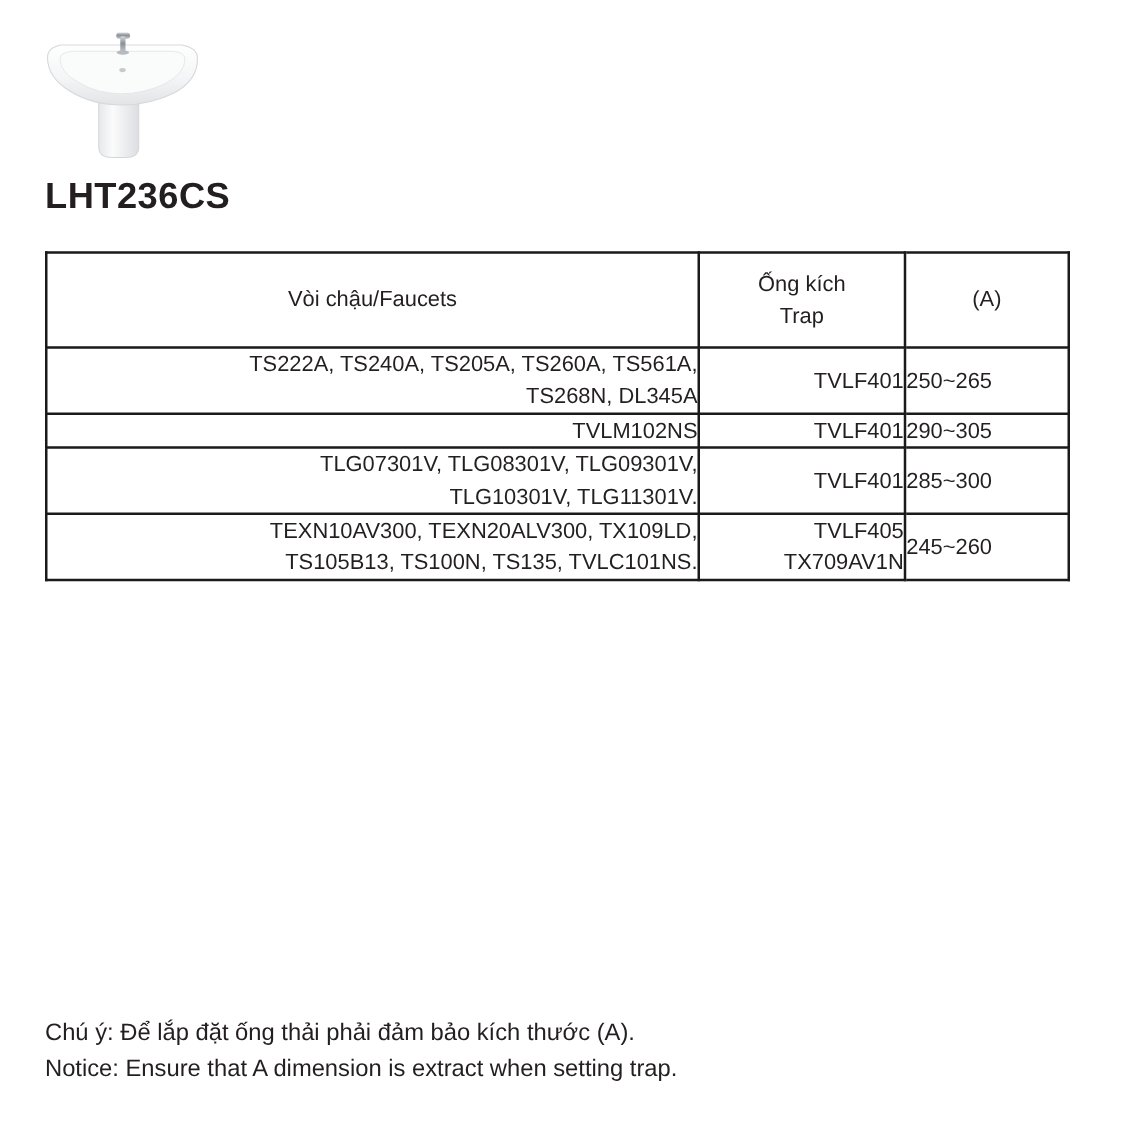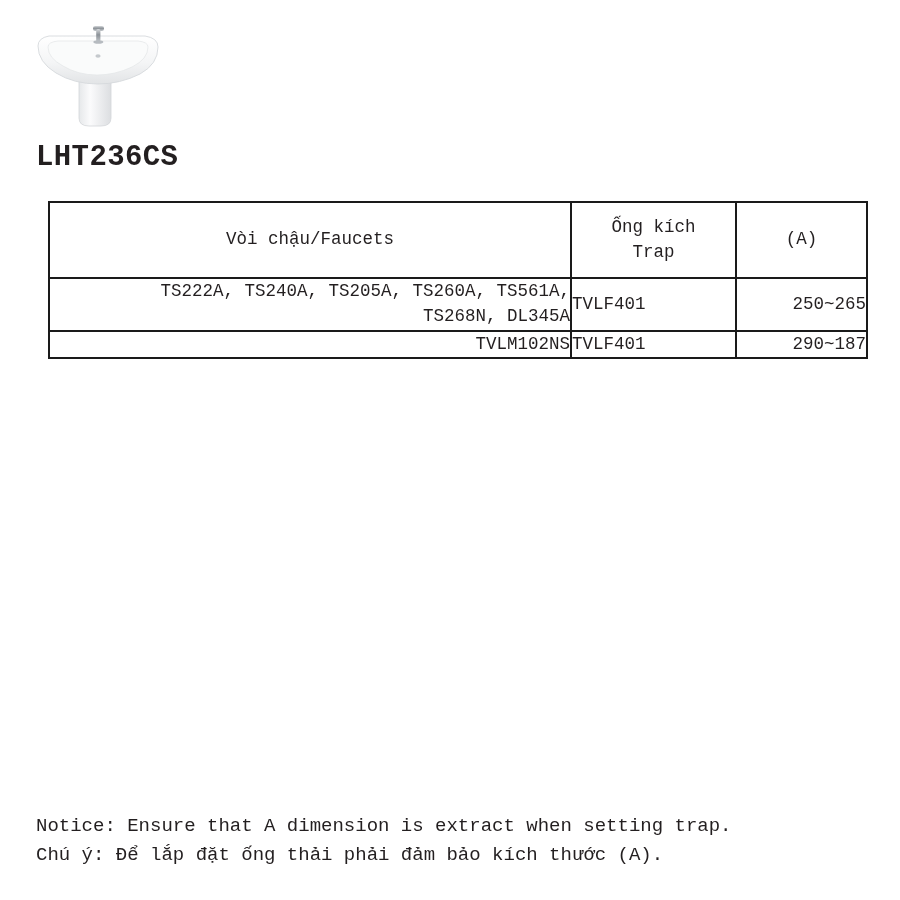--- a/index.html
+++ b/index.html
@@ -13,21 +13,20 @@
     font-family: "Liberation Sans", sans-serif;
     color: #1a1a1a;
     overflow: hidden;
   }
 
   .page {
     position: relative;
     width: 760px;
     height: 900px;
     box-sizing: border-box;
-    font-family: Liberation Mono, monospace;
   }
 
   
   .product-figure {
     position: absolute;
     left: 32px;
     top: 16px;
     width: 150px;
     height: 112px;
   }
@@ -41,21 +40,21 @@
     font-size: 29px;
     font-weight: bold;
     letter-spacing: 0.4px;
     color: #231f20;
     line-height: 1;
   }
 
   
   .spec-table {
     position: absolute;
-    left: 48px;
+    left: 36px;
     top: 201px;
     width: 818px;
     border-collapse: collapse;
     table-layout: fixed;
   }
   .spec-table col.c-faucets { width: 522px; }
   .spec-table col.c-trap    { width: 165px; }
   .spec-table col.c-dim     { width: 131px; }
 
   .spec-table th,
@@ -74,25 +73,25 @@
     height: 66px;
     padding: 4px 6px;
   }
   .th-line { display: block; }
 
   .cell-faucets {
     text-align: right;
     padding: 7px 0 7px 13px;
   }
   .cell-trap {
+    text-align: right;
+    padding: 7px 6px;
+  }
+  .cell-dim {
     text-align: left;
-    padding: 7px 6px;
-  }
-  .cell-dim {
-    text-align: right;
     padding: 7px 6px;
     white-space: nowrap;
   }
   .sub-line { display: block; white-space: nowrap; }
 
   
   .notes {
     position: absolute;
     left: 36px;
     top: 812px;
@@ -174,23 +173,44 @@
           </td>
           <td class="cell-dim">250~265</td>
         </tr>
         <tr>
           <td class="cell-faucets">
             <span class="sub-line">TVLM102NS</span>
           </td>
           <td class="cell-trap">
             <span class="sub-line">TVLF401</span>
           </td>
-          <td class="cell-dim">290~187</td>
+          <td class="cell-dim">290~305</td>
+        </tr>
+        <tr>
+          <td class="cell-faucets">
+            <span class="sub-line">TLG07301V, TLG08301V, TLG09301V,</span>
+            <span class="sub-line">TLG10301V, TLG11301V.</span>
+          </td>
+          <td class="cell-trap">
+            <span class="sub-line">TVLF401</span>
+          </td>
+          <td class="cell-dim">285~300</td>
+        </tr>
+        <tr>
+          <td class="cell-faucets">
+            <span class="sub-line">TEXN10AV300, TEXN20ALV300, TX109LD,</span>
+            <span class="sub-line">TS105B13, TS100N, TS135, TVLC101NS.</span>
+          </td>
+          <td class="cell-trap">
+            <span class="sub-line">TVLF405</span>
+            <span class="sub-line">TX709AV1N</span>
+          </td>
+          <td class="cell-dim">245~260</td>
         </tr>
       </tbody>
   </table>
 
   <div class="notes">
+    <span class="note-line">Chú ý: Để lắp đặt ống thải phải đảm bảo kích thước (A).</span>
     <span class="note-line">Notice: Ensure that A dimension is extract when setting trap.</span>
-    <span class="note-line">Chú ý: Để lắp đặt ống thải phải đảm bảo kích thước (A).</span>
   </div>
 
 </div>
 
 </body></html>

